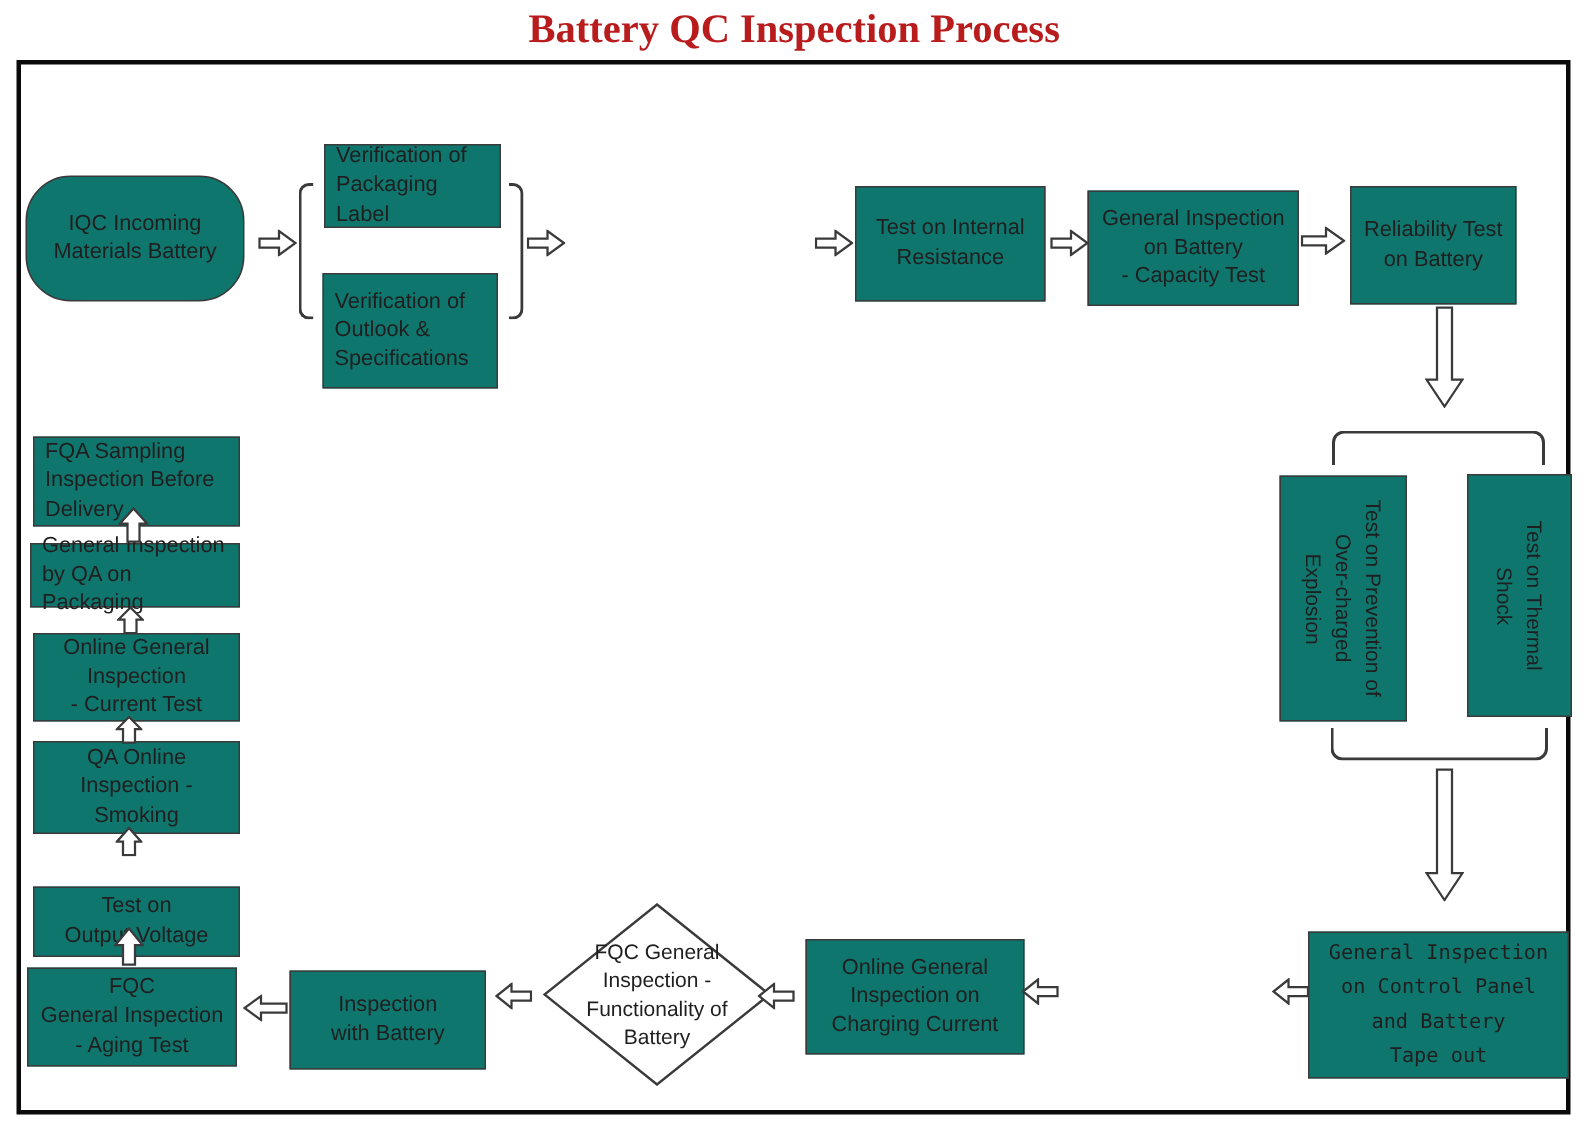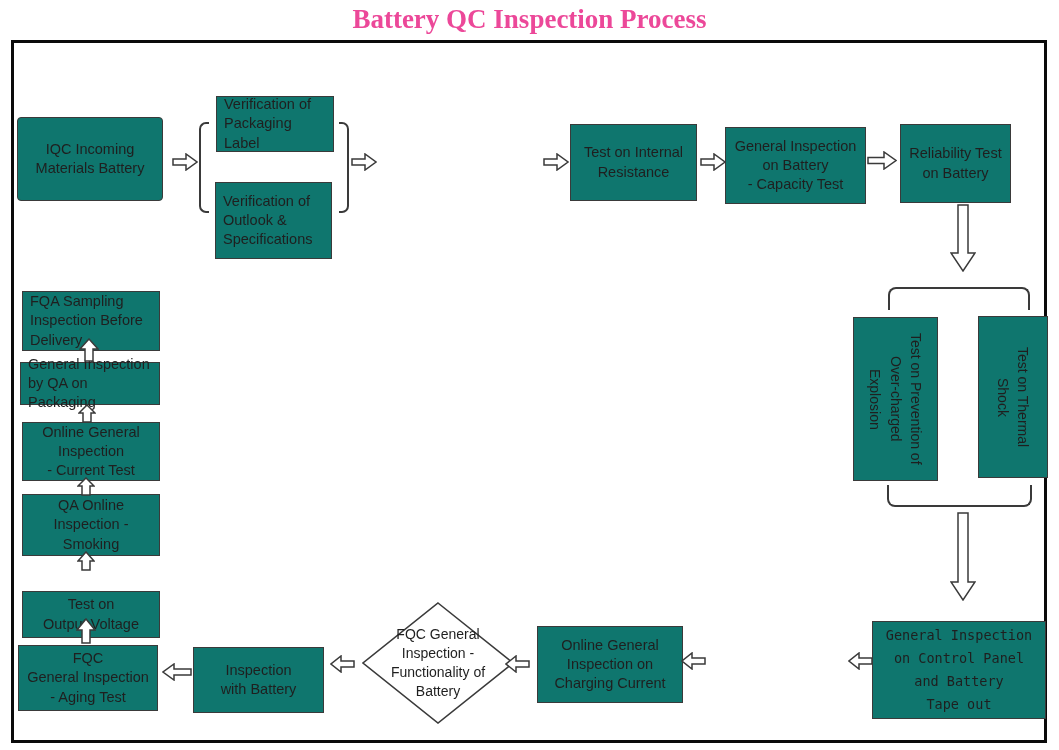--- a/index.html
+++ b/index.html
@@ -1,24 +1,24 @@
 <!DOCTYPE html>
 <html><head>
 <meta charset="utf-8">
 <style>
   html,body{margin:0;padding:0;background:#ffffff;}
   #canvas{position:relative;width:1059px;height:750px;background:#ffffff;overflow:hidden;
           font-family:"Liberation Sans",sans-serif;color:#1f1f1f;}
   .title{position:absolute;left:0;top:4px;width:100%;text-align:center;
-         font-family:"Liberation Serif",serif;font-weight:700;font-size:27px;color:#ec4899;}
+         font-family:"Liberation Serif",serif;font-weight:700;font-size:27px;color:#b91c1c;}
   .frame{position:absolute;left:11px;top:40px;width:1030px;height:697px;border:3px solid #0a0a0a;}
   .node{position:absolute;border:1.6px solid #3a3a3a;background:#0f766e;
         display:flex;align-items:center;justify-content:center;text-align:center;
         font-size:14.5px;line-height:1.32;white-space:pre-line;box-sizing:border-box;}
-  .stadium{border-radius:4px;}
+  .stadium{border-radius:30px;}
   .leftal{justify-content:flex-start;text-align:left;padding-left:7px;padding-right:2px;}
   .vert{writing-mode:vertical-rl;font-size:14px;line-height:1.45;}
   .mono{font-family:"DejaVu Sans Mono","Liberation Mono",monospace;font-size:13.5px;line-height:1.7;}
   .diamond{position:absolute;display:flex;align-items:center;justify-content:center;
            text-align:center;font-size:14.5px;line-height:1.35;}
   .dshape{position:absolute;left:0;top:0;}
   .dshape polygon{fill:#ffffff;stroke:#3a3a3a;stroke-width:1.6;}
   .dlabel{position:relative;white-space:pre-line;}
   .arrow{position:absolute;}
   .arrow path{fill:#ffffff;stroke:#3a3a3a;stroke-width:1.5;}

